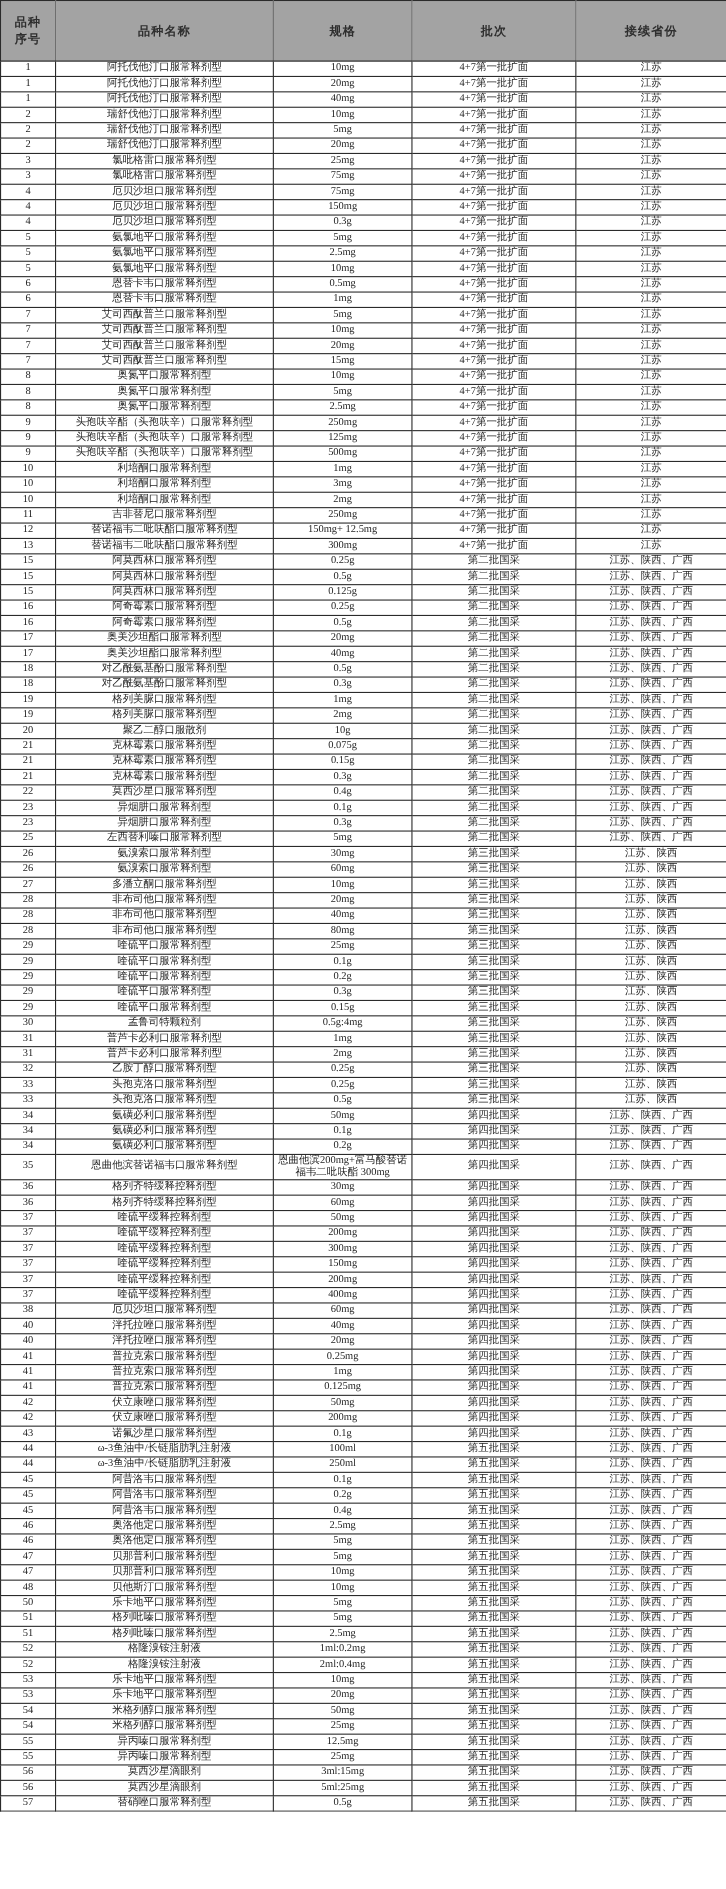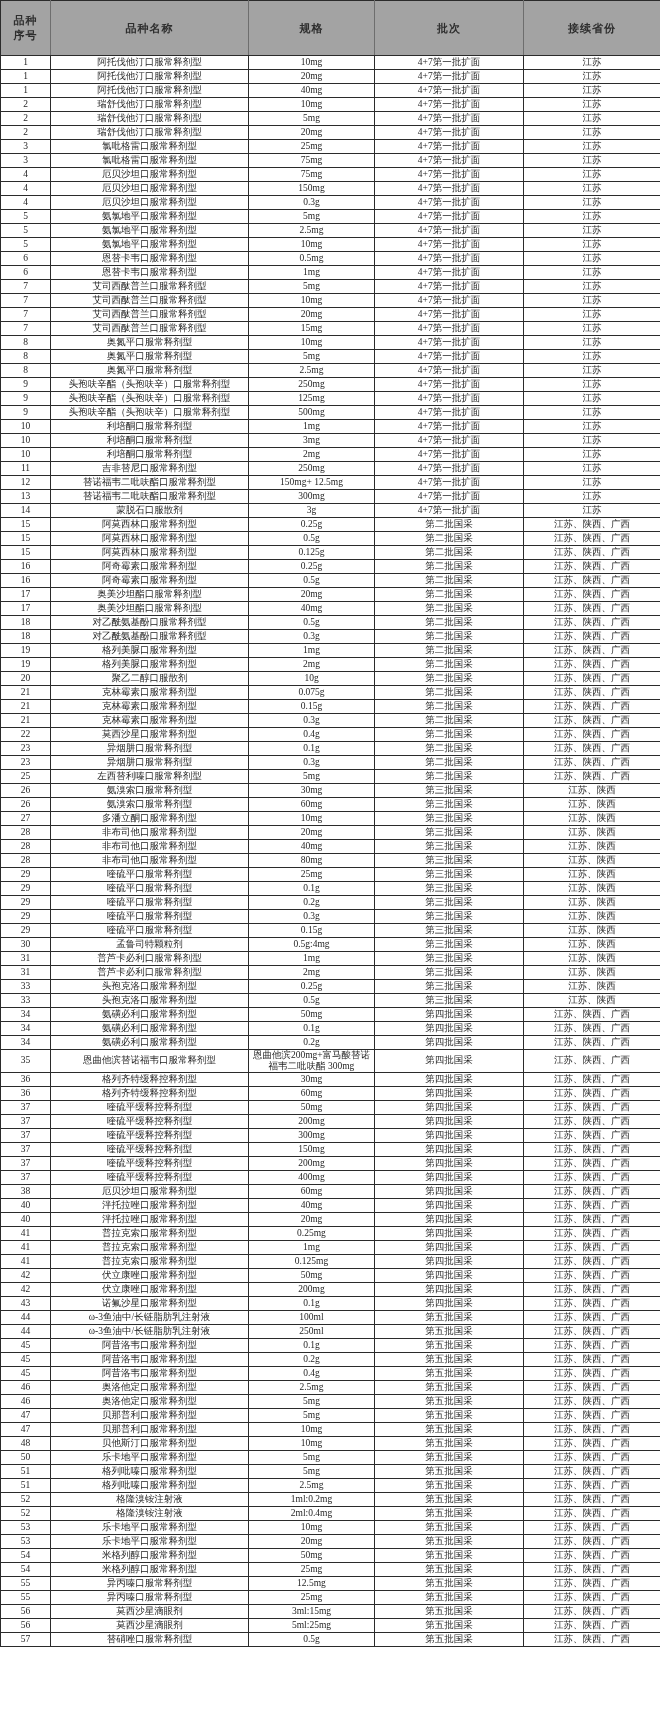--- a/index.html
+++ b/index.html
@@ -300,27 +300,20 @@
         <td data-name="cell-provinces">江苏</td>
       </tr>
       <tr data-name="table-row">
         <td data-name="cell-seq">13</td>
         <td data-name="cell-name">替诺福韦二吡呋酯口服常释剂型</td>
         <td data-name="cell-spec">300mg</td>
         <td data-name="cell-batch">4+7第一批扩面</td>
         <td data-name="cell-provinces">江苏</td>
       </tr>
       <tr data-name="table-row">
-        <td data-name="cell-seq">14</td>
-        <td data-name="cell-name">蒙脱石口服散剂</td>
-        <td data-name="cell-spec">3g</td>
-        <td data-name="cell-batch">4+7第一批扩面</td>
-        <td data-name="cell-provinces">江苏</td>
-      </tr>
-      <tr data-name="table-row">
         <td data-name="cell-seq">15</td>
         <td data-name="cell-name">阿莫西林口服常释剂型</td>
         <td data-name="cell-spec">0.25g</td>
         <td data-name="cell-batch">第二批国采</td>
         <td data-name="cell-provinces">江苏、陕西、广西</td>
       </tr>
       <tr data-name="table-row">
         <td data-name="cell-seq">15</td>
         <td data-name="cell-name">阿莫西林口服常释剂型</td>
         <td data-name="cell-spec">0.5g</td>
@@ -534,20 +527,27 @@
         <td data-name="cell-seq">31</td>
         <td data-name="cell-name">普芦卡必利口服常释剂型</td>
         <td data-name="cell-spec">1mg</td>
         <td data-name="cell-batch">第三批国采</td>
         <td data-name="cell-provinces">江苏、陕西</td>
       </tr>
       <tr data-name="table-row">
         <td data-name="cell-seq">31</td>
         <td data-name="cell-name">普芦卡必利口服常释剂型</td>
         <td data-name="cell-spec">2mg</td>
+        <td data-name="cell-batch">第三批国采</td>
+        <td data-name="cell-provinces">江苏、陕西</td>
+      </tr>
+      <tr data-name="table-row">
+        <td data-name="cell-seq">32</td>
+        <td data-name="cell-name">乙胺丁醇口服常释剂型</td>
+        <td data-name="cell-spec">0.25g</td>
         <td data-name="cell-batch">第三批国采</td>
         <td data-name="cell-provinces">江苏、陕西</td>
       </tr>
       <tr data-name="table-row">
         <td data-name="cell-seq">33</td>
         <td data-name="cell-name">头孢克洛口服常释剂型</td>
         <td data-name="cell-spec">0.25g</td>
         <td data-name="cell-batch">第三批国采</td>
         <td data-name="cell-provinces">江苏、陕西</td>
       </tr>

